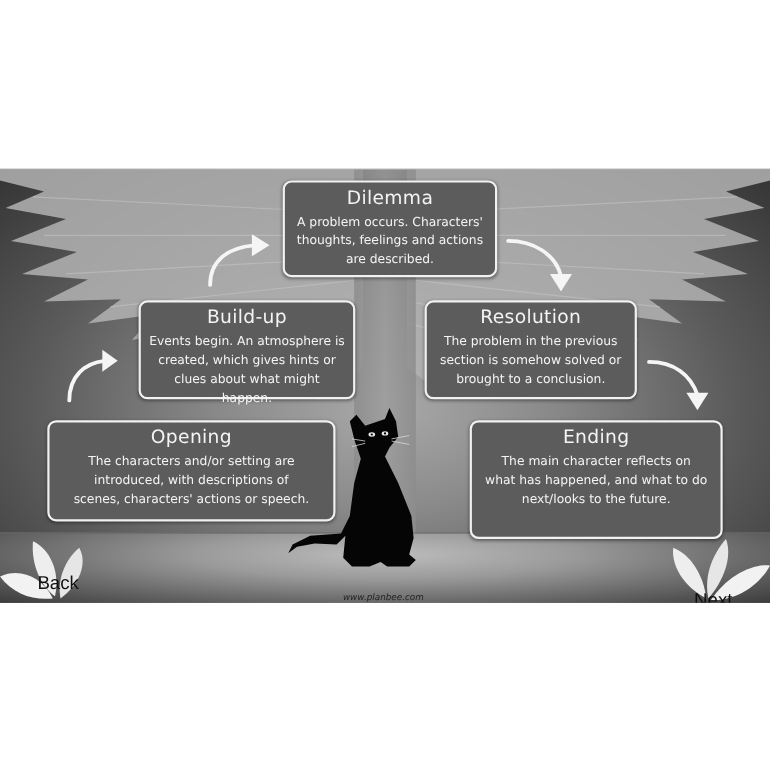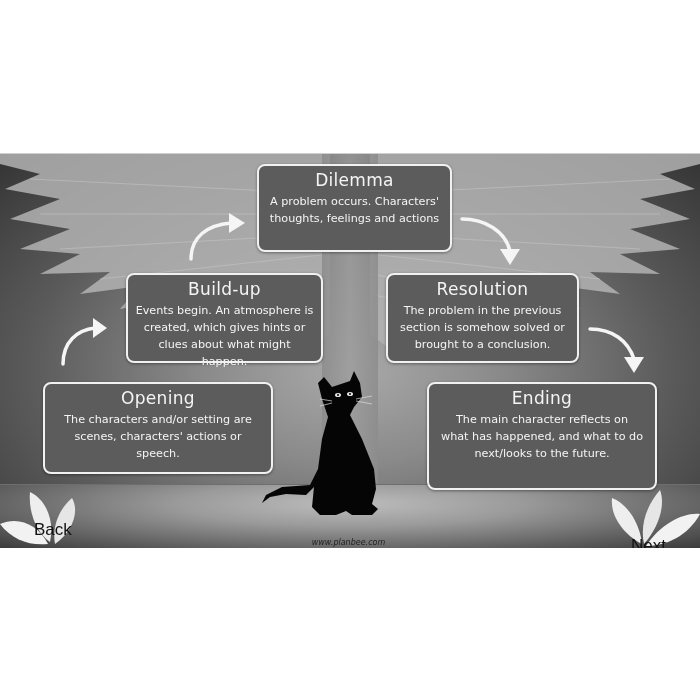--- a/index.html
+++ b/index.html
@@ -69,20 +69,21 @@
   </svg>
 
   <div class="backdrop-pillar"></div>
   <div class="floor"></div>
 
   <div class="card" style="left:257px; top:10px; width:195px; height:88px;">
     <div class="title">Dilemma</div>
     <div class="desc">
       <div>A problem occurs. Characters'</div>
       <div>thoughts, feelings and actions</div>
+      <div>are described.</div>
     </div>
   </div>
 
   <div class="card" style="left:126px; top:119px; width:197px; height:90px;">
     <div class="title">Build-up</div>
     <div class="desc">
       <div>Events begin. An atmosphere is</div>
       <div>created, which gives hints or</div>
       <div>clues about what might happen.</div>
     </div>
@@ -90,24 +91,25 @@
 
   <div class="card" style="left:386px; top:119px; width:193px; height:90px;">
     <div class="title">Resolution</div>
     <div class="desc">
       <div>The problem in the previous</div>
       <div>section is somehow solved or</div>
       <div>brought to a conclusion.</div>
     </div>
   </div>
 
-  <div class="card" style="left:43px; top:228px; width:230px; height:92px;">
+  <div class="card" style="left:43px; top:228px; width:262px; height:92px;">
     <div class="title">Opening</div>
     <div class="desc">
       <div>The characters and/or setting are</div>
+      <div>introduced, with descriptions of</div>
       <div>scenes, characters' actions or speech.</div>
     </div>
   </div>
 
   <div class="card" style="left:427px; top:228px; width:230px; height:108px;">
     <div class="title">Ending</div>
     <div class="desc">
       <div>The main character reflects on</div>
       <div>what has happened, and what to do</div>
       <div>next/looks to the future.</div>

